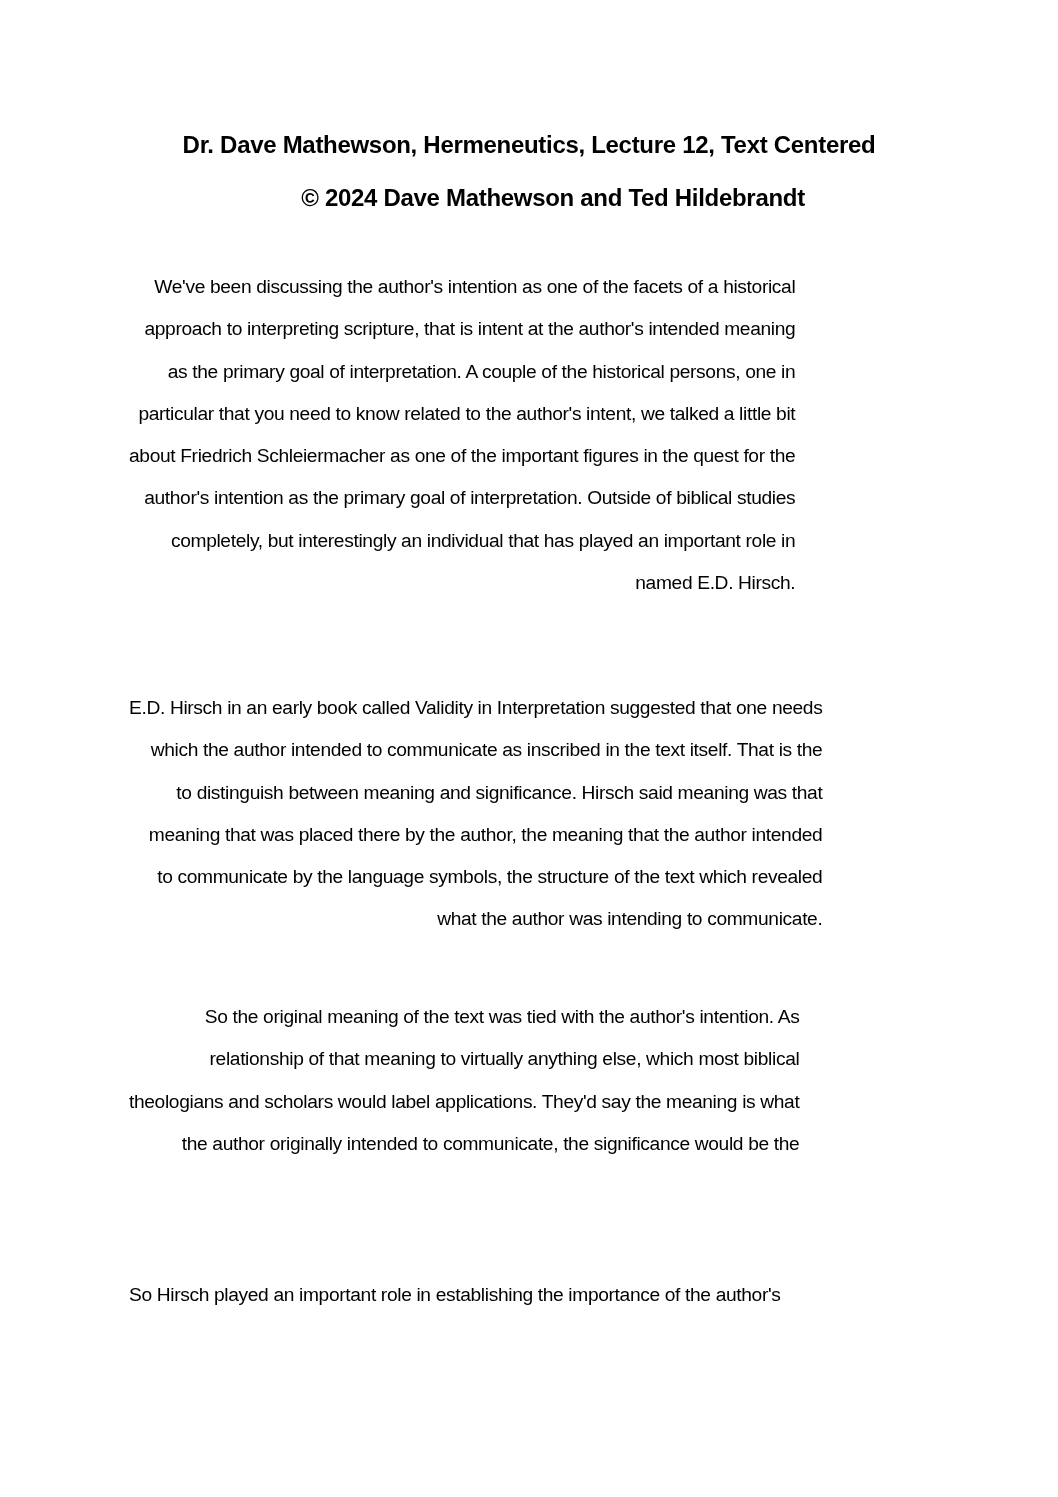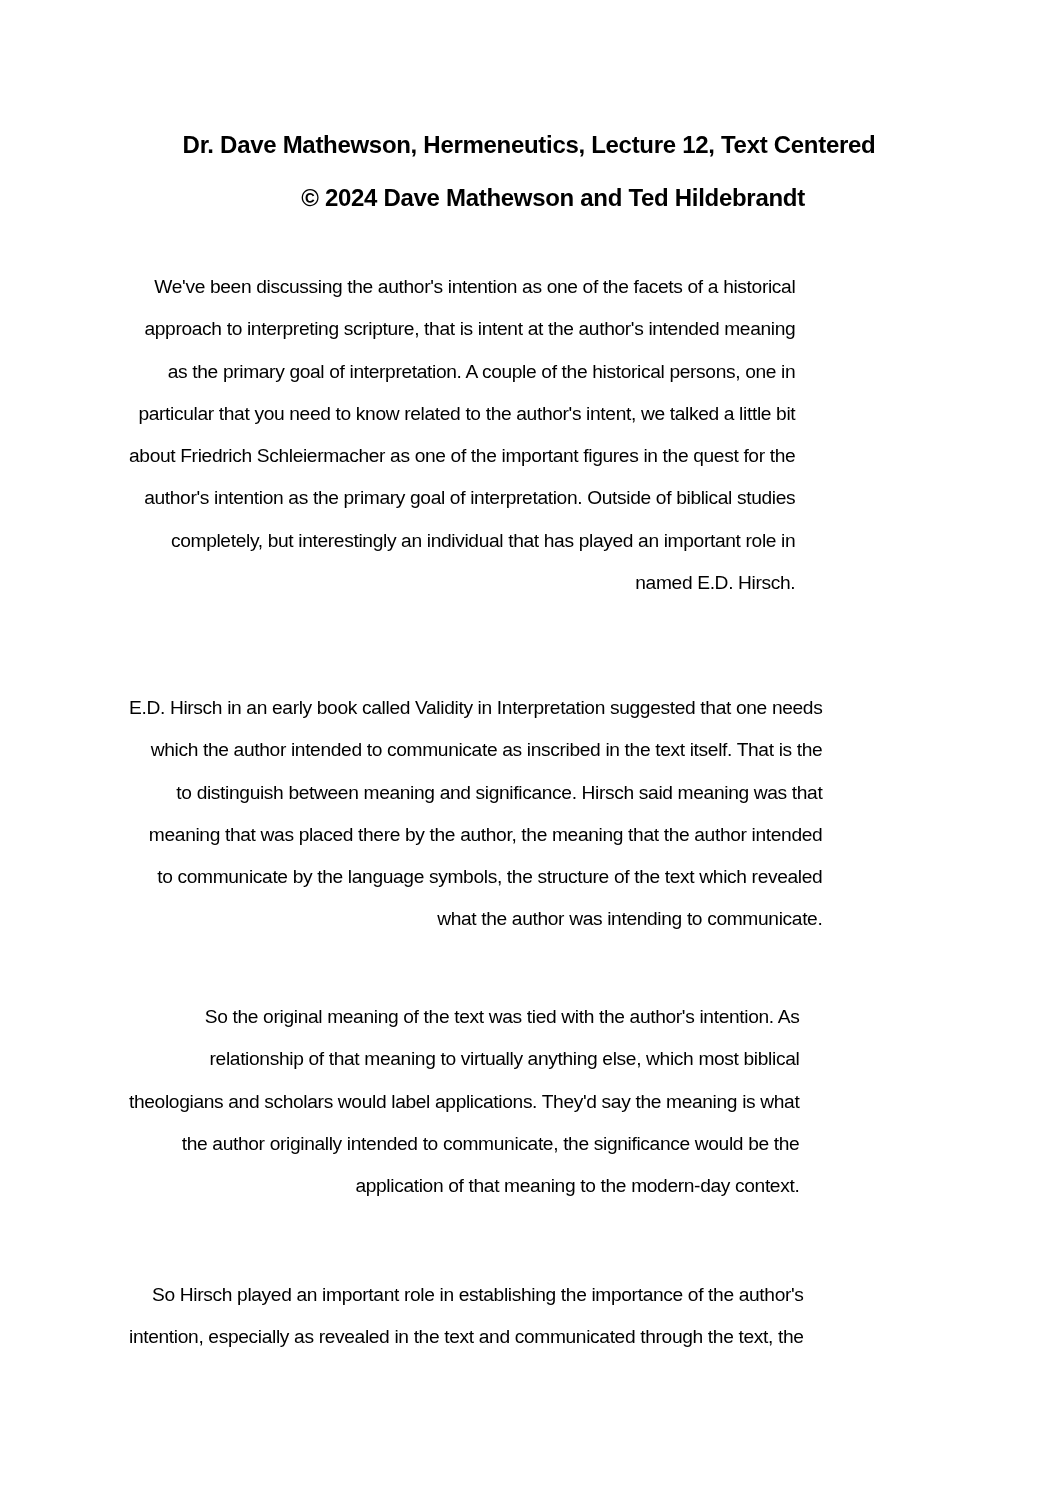--- a/index.html
+++ b/index.html
@@ -81,22 +81,20 @@
       <span class="line">meaning that was placed there by the author, the meaning that the author intended</span>
       <span class="line">to communicate by the language symbols, the structure of the text which revealed</span>
       <span class="line">what the author was intending to communicate.</span>
     </div>
 
     <div class="para" style="top:990px;margin-top:16px;">
       <span class="line">So the original meaning of the text was tied with the author's intention. As</span>
       <span class="line">relationship of that meaning to virtually anything else, which most biblical</span>
       <span class="line">theologians and scholars would label applications. They'd say the meaning is what</span>
       <span class="line">the author originally intended to communicate, the significance would be the</span>
-      <span class="line">application of that meaning to the modern-day context.</span>
     </div>
 
     <div class="para" style="top:1284px;">
       <span class="line">So Hirsch played an important role in establishing the importance of the author's</span>
-      <span class="line">intention, especially as revealed in the text and communicated through the text, the</span>
     </div>
 
   </div>
 </div>
 
 </body></html>

